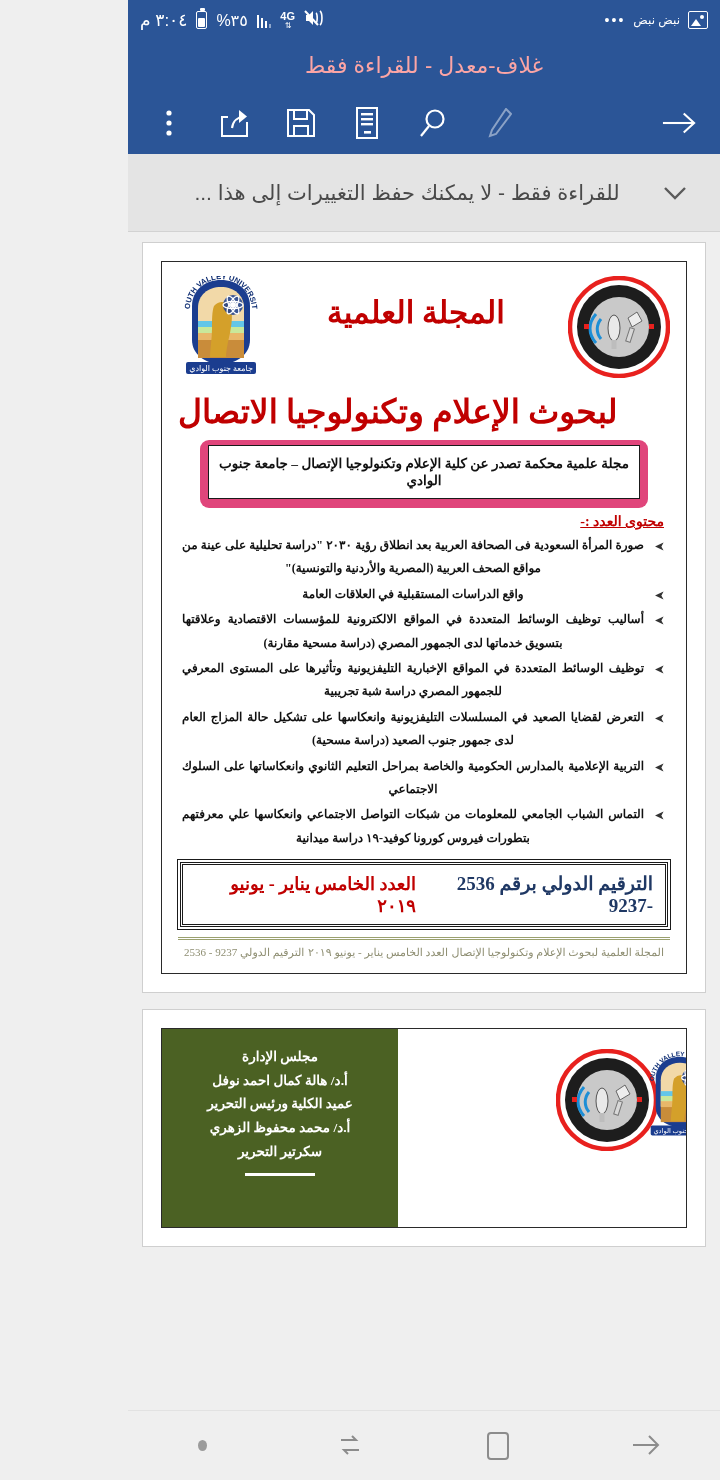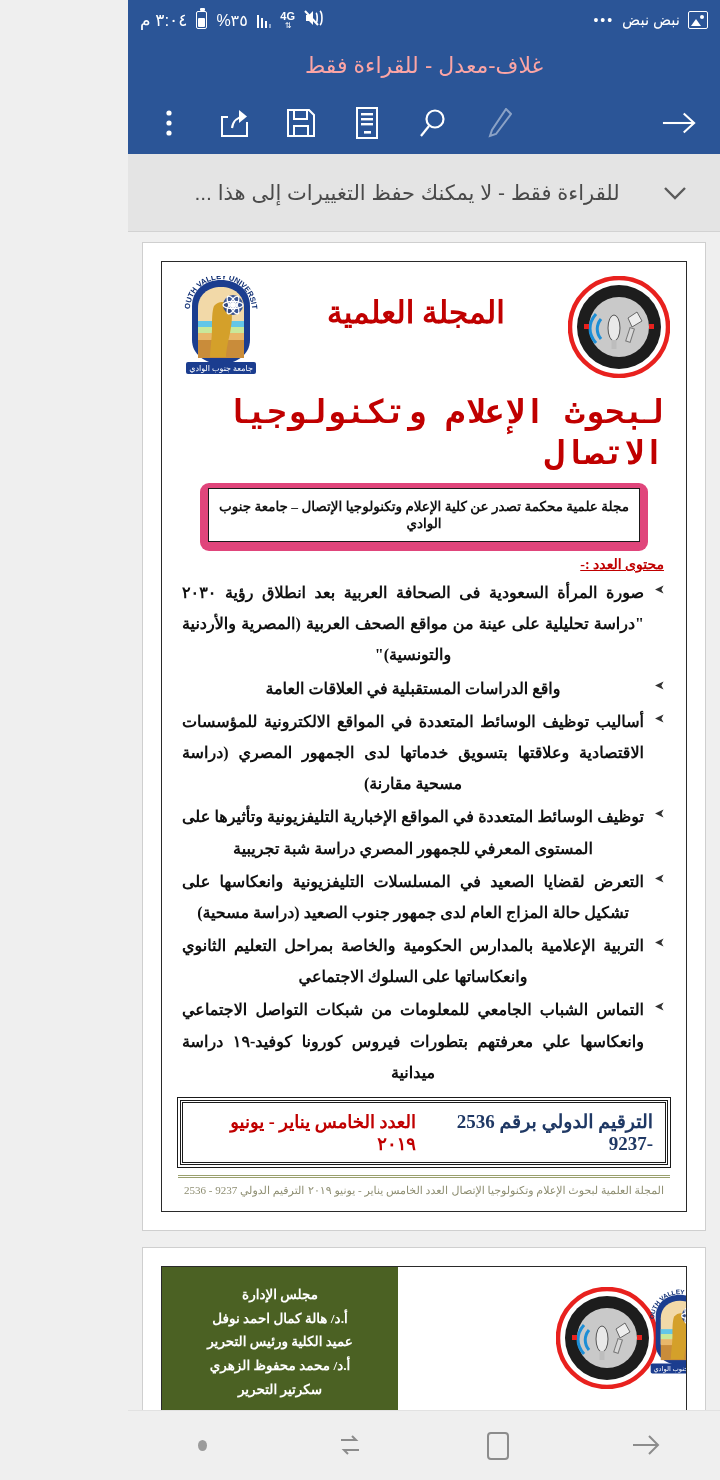--- a/index.html
+++ b/index.html
@@ -34,21 +34,21 @@
   }
   .sb-pct { font-size: 16px; }
   .sb-bars { display: flex; align-items: flex-end; gap: 1.5px; height: 15px; }
   .sb-bars i { width: 2.5px; background: #fff; display: block; }
   .sb-bars i:nth-child(1){height:13px;} .sb-bars i:nth-child(2){height:10px;}
   .sb-bars i:nth-child(3){height:7px;}  .sb-bars i:nth-child(4){height:4px; background:#8fa7cc;}
   .sb-net { display:flex; flex-direction:column; align-items:center; line-height:1; }
   .sb-net b { font-size: 11px; font-weight: 700; }
   .sb-net s { font-size: 8px; text-decoration:none; letter-spacing:-1px; }
   .sb-dots { letter-spacing: 2px; font-size: 14px; }
-  .sb-label { font-size: 15px; font-family: Liberation Serif, serif; }
+  .sb-label { font-size: 12px; }
   .sb-img {
     width: 20px; height: 18px; border: 1.6px solid #fff; border-radius: 2px;
     position: relative;
   }
   .sb-img::after {
     content:""; position:absolute; left:2px; bottom:2px;
     border-left:5px solid transparent; border-right:5px solid transparent;
     border-bottom:7px solid #fff;
   }
   .sb-img::before {
@@ -98,22 +98,22 @@
   
   .dochead { display:flex; align-items:flex-start; justify-content:space-between; height: 108px; }
   .logo-left { width: 102px; height: 102px; flex:0 0 auto; }
   .logo-right { width: 86px; height: 104px; flex:0 0 auto; }
   .title-mid { flex:1; text-align:center; padding-top: 18px; }
   .t1 {
     color:#C00000; font-size: 31px; font-weight: 700;
     font-family:"Liberation Serif","DejaVu Serif",serif;
   }
   .t2 {
-    color:#C00000; font-size: 33px; font-weight:700; text-align:right;
-    font-family:Liberation Mono, monospace;
+    color:#C00000; font-size: 33px; font-weight:700; text-align:left;
+    font-family:Liberation Serif, serif;
     margin-top: 8px; padding-right: 6px;
   }
 
   .subbox-wrap { margin: 14px 30px 0 30px; position:relative; }
   .subbox {
     border: 1.3px solid #1a1a1a; background:#fff;
     padding: 9px 2px; text-align:center;
     font-size: 13.5px; font-weight:700; color:#111;
     font-family:"Liberation Serif","DejaVu Serif",serif;
     position:relative; z-index:2;
@@ -125,21 +125,21 @@
 
   .contents-label {
     color:#C00000; font-weight:700; font-size: 14px;
     text-decoration: underline; text-align: right;
     margin: 14px 6px 4px 0;
     font-family:"Liberation Serif","DejaVu Serif",serif;
   }
 
   ul.toc { list-style: none; margin: 0 4px; }
   ul.toc li {
-    font-size: 16px; font-weight: 700; color:#111; line-height: 1.95;
+    font-size: 12px; font-weight: 700; color:#111; line-height: 1.95;
     text-align: justify; text-align-last: center;
     padding-right: 22px; position: relative;
     font-family:"Liberation Serif","DejaVu Serif",serif;
     margin-bottom: 2px;
   }
   ul.toc li::before {
     content:"\27A4"; position:absolute; right:2px; top:2px;
     font-size: 11px; color:#333; transform: scaleX(-1);
   }
 

